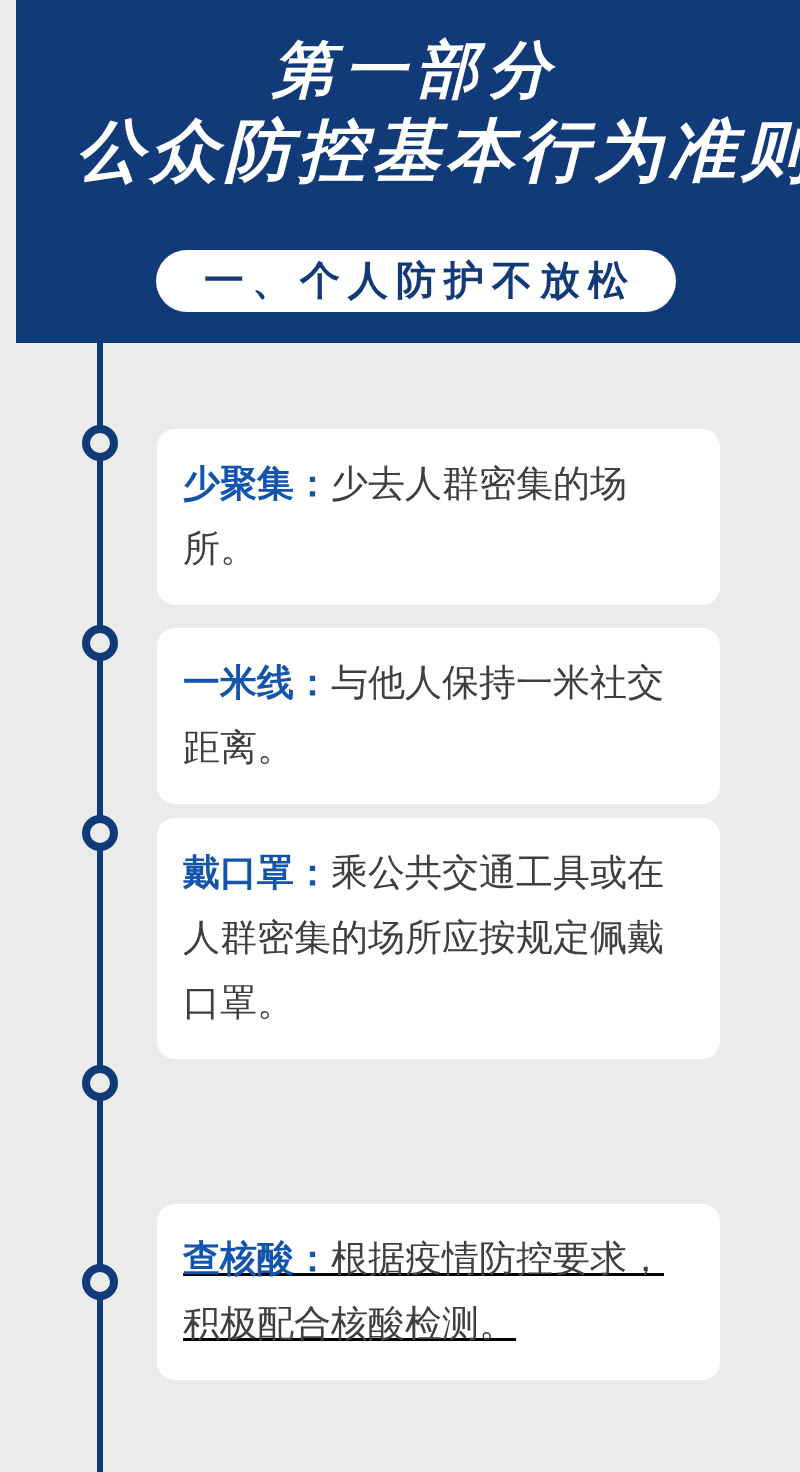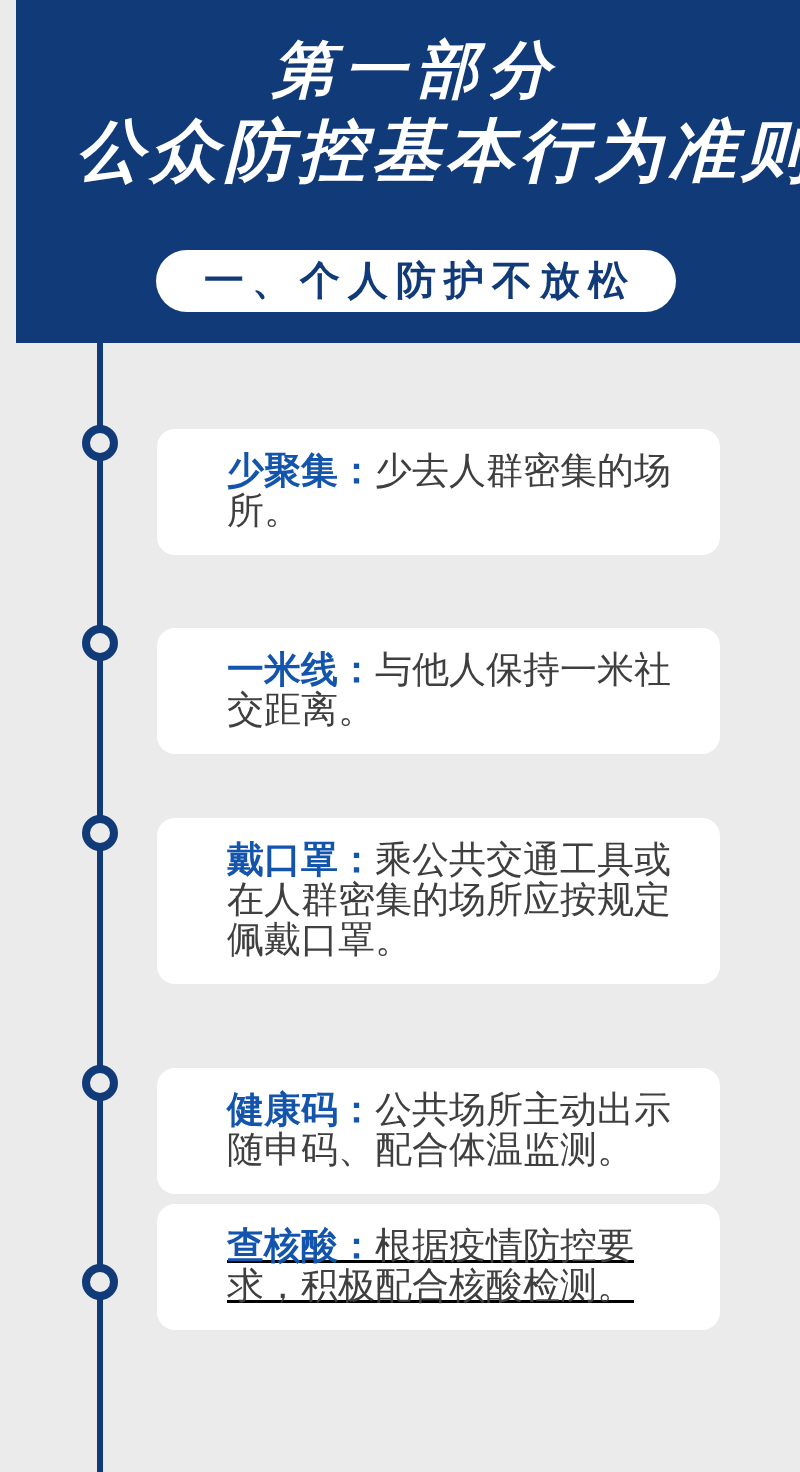--- a/index.html
+++ b/index.html
@@ -116,25 +116,24 @@
     background: #ffffff;
     border-radius: 18px;
     box-sizing: border-box;
     padding: 22px 26px 24px 26px;
     display: flex;
     align-items: flex-start;
   }
   .card-text {
     font-family: "Liberation Sans", "DejaVu Sans", sans-serif;
     font-size: 37px;
-    line-height: 40px;
+    line-height: 65px;
     color: #3f3f3f;
     letter-spacing: 0px;
     word-break: break-all;
-    margin-left: 44px;
   }
   .card-keyword {
     color: #1355ad;
     font-weight: 700;
   }
   .card-body {
     color: #3f3f3f;
     font-weight: 400;
   }
 </style>
@@ -170,25 +169,20 @@
       <span class="card-keyword">一米线</span><span class="card-keyword">：</span><span class="card-body">与他人保持一米社交距离。</span>
     </div>
   </div>
 
   <div class="card" style="top:818px;align-items:center;">
     <div class="card-text">
       <span class="card-keyword">戴口罩</span><span class="card-keyword">：</span><span class="card-body">乘公共交通工具或在人群密集的场所应按规定佩戴口罩。</span>
     </div>
   </div>
 
-  <div class="card" style="top:1068px;">
-    <div class="card-text">
-      <span class="card-keyword">健康码</span><span class="card-keyword">：</span><span class="card-body">公共场所主动出示随申码、配合体温监测。</span>
-    </div>
-  </div>
 
   <div class="card" style="top:1204px;text-decoration:underline;">
     <div class="card-text">
       <span class="card-keyword">查核酸</span><span class="card-keyword">：</span><span class="card-body">根据疫情防控要求，积极配合核酸检测。</span>
     </div>
   </div>
 
 </div>
 
 </body></html>

